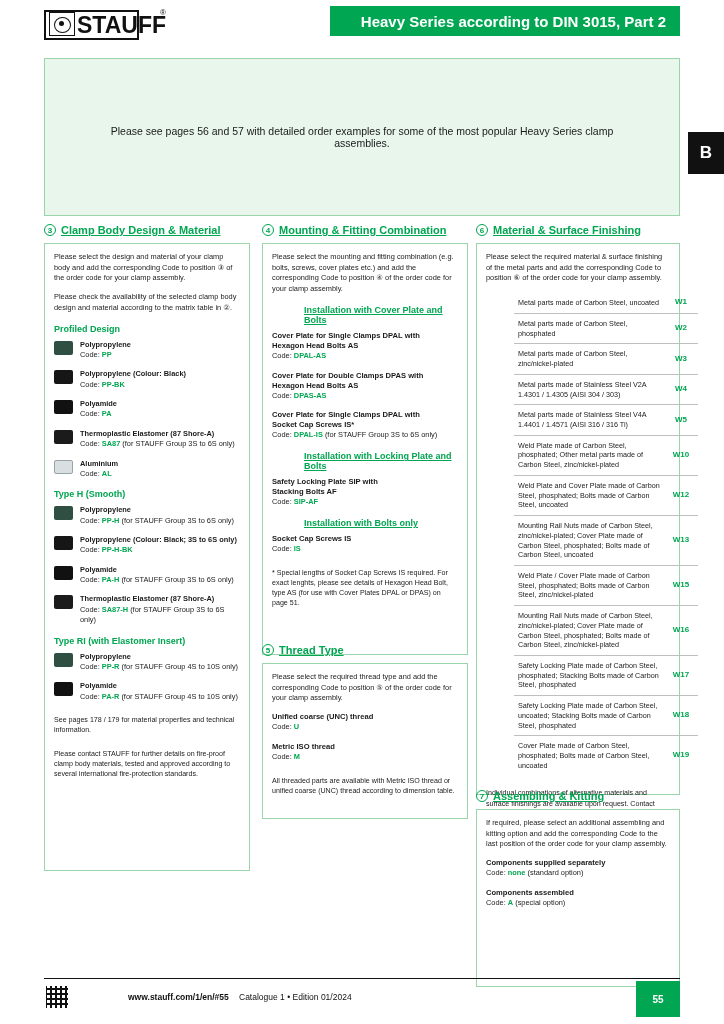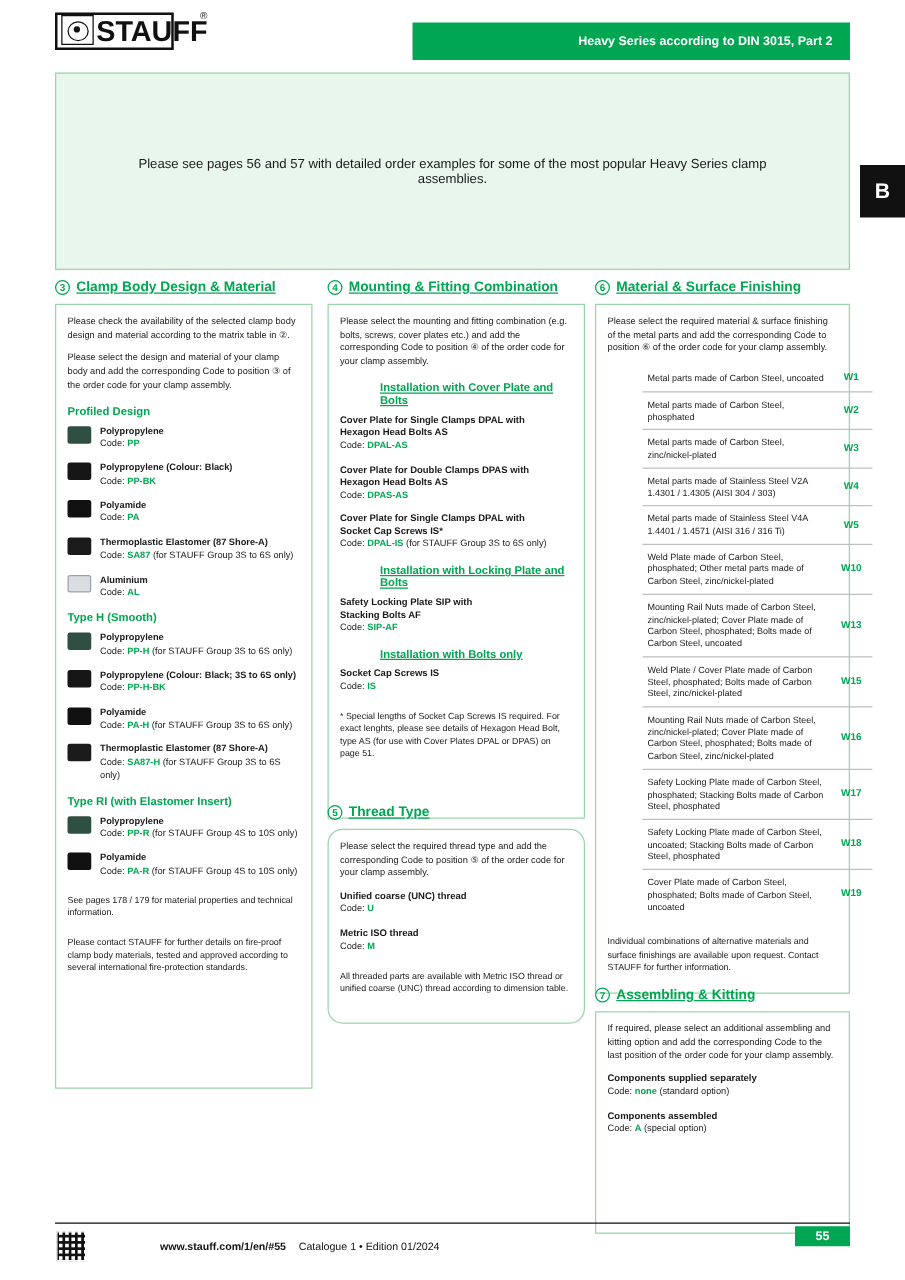--- a/index.html
+++ b/index.html
@@ -38,21 +38,21 @@
   .logo-text {
     font-weight:bold; font-size:23px; letter-spacing:0px; margin-left:2px;
     font-family:"Liberation Sans", sans-serif; color:#111;
   }
   .logo-reg { position:absolute; left:160px; top:8px; font-size:8px; color:#111; }
 
   .header-bar {
     position:absolute; left:330px; top:6px; width:350px; height:30px;
     background:#00a651; color:#fff; display:flex; align-items:center;
     justify-content:flex-end; padding-right:14px;
-    font-weight:bold; font-size:10px;margin-top:12px;
+    font-weight:bold; font-size:15px;
   }
 
   .tab-b {
     position:absolute; right:0; top:132px; width:36px; height:42px;
     background:#111; color:#fff; font-weight:bold; font-size:17px;
     display:flex; align-items:center; justify-content:center;
   }
 
   
   .notice {
@@ -66,21 +66,21 @@
   
   .col { position:absolute; top:224px; }
   .col1 { left:44px; width:206px; }
   .col2 { left:262px; width:206px; }
   .col3 { left:476px; width:204px; }
 
   .col-inner { border:1px solid #9ad4ab; background:#fff; padding:8px 9px 10px 9px; }
   .col1 .col-inner { height:628px; }
   .col2 .col-inner { height:412px; }
   .col2b { position:absolute; left:262px; top:644px; width:206px; }
-  .col2b .col-inner { height:156px;border-radius:12px; }
+  .col2b .col-inner { height:156px; }
   .col3 .col-inner { height:552px; }
   .col3b { position:absolute; left:476px; top:790px; width:204px; }
   .col3b .col-inner { height:178px; }
 
   .sec-title {
     color:#00a651; font-weight:bold; font-size:11px; margin:0 0 7px 0;
     display:flex; align-items:center; gap:5px;
   }
   .sec-title .num {
     display:inline-block; width:12px; height:12px; border:1px solid #00a651;
@@ -141,21 +141,21 @@
     border:1px solid #fff;
     box-shadow: inset 0 0 0 1px #fff;
   }
   .foot-url {
     position:absolute; left:80px; top:992px; font-size:8.5px; font-weight:bold; color:#111;margin-left:48px;
   }
   .foot-cat {
     position:absolute; left:239px; top:992px; font-size:8.5px; color:#111;
   }
   .page-num {
-    position:absolute; left:636px; top:981px; width:44px; height:16px;
+    position:absolute; left:636px; top:981px; width:44px; height:36px;
     background:#00a651; color:#fff; font-size:10px; font-weight:bold;
     display:flex; align-items:center; justify-content:center;
   }
   .small-note { font-size:7.1px; line-height:1.45; margin:13px 0 0 0; }
 </style>
 </head>
 <body>
 
 <div class="page">
 
@@ -171,22 +171,22 @@
   <div class="tab-b">B</div>
 
   <div class="notice">Please see pages 56 and 57 with detailed order examples for some of the most popular Heavy Series clamp assemblies.</div>
 
   <div class="col col1">
     <div class="sec-title">
       <span class="num">3</span>
       <u>Clamp Body Design &amp; Material</u>
     </div>
     <div class="col-inner">
+      <p class="body">Please select the design and material of your clamp body and add the corresponding Code to position ③ of the order code for your clamp assembly.</p>
       <p class="body">Please check the availability of the selected clamp body design and material according to the matrix table in ②.</p>
-      <p class="body">Please select the design and material of your clamp body and add the corresponding Code to position ③ of the order code for your clamp assembly.</p>
 
       <div class="sub-head">Profiled Design</div>
 
       <div class="mat-item">
         <div class="swatch pp"></div>
         <div class="mat-txt"><b>Polypropylene</b><br>
           <span>Code:</span>
           <span class="grn">PP</span></div>
       </div>
       <div class="mat-item">
@@ -366,20 +366,24 @@
         <tr>
           <td style="white-space:pre-line">Metal parts made of Stainless Steel V4A
 1.4401 / 1.4571 (AISI 316 / 316 Ti)</td>
           <td class="code">W5</td>
         </tr>
         <tr>
           <td>Weld Plate made of Carbon Steel, phosphated; Other metal parts made of Carbon Steel, zinc/nickel-plated</td>
           <td class="code">W10</td>
         </tr>
         <tr>
+          <td>Weld Plate and Cover Plate made of Carbon Steel, phosphated; Bolts made of Carbon Steel, uncoated</td>
+          <td class="code">W12</td>
+        </tr>
+        <tr>
           <td>Mounting Rail Nuts made of Carbon Steel, zinc/nickel-plated; Cover Plate made of Carbon Steel, phosphated; Bolts made of Carbon Steel, uncoated</td>
           <td class="code">W13</td>
         </tr>
         <tr>
           <td>Weld Plate / Cover Plate made of Carbon Steel, phosphated; Bolts made of Carbon Steel, zinc/nickel-plated</td>
           <td class="code">W15</td>
         </tr>
         <tr>
           <td>Mounting Rail Nuts made of Carbon Steel, zinc/nickel-plated; Cover Plate made of Carbon Steel, phosphated; Bolts made of Carbon Steel, zinc/nickel-plated</td>
           <td class="code">W16</td>

